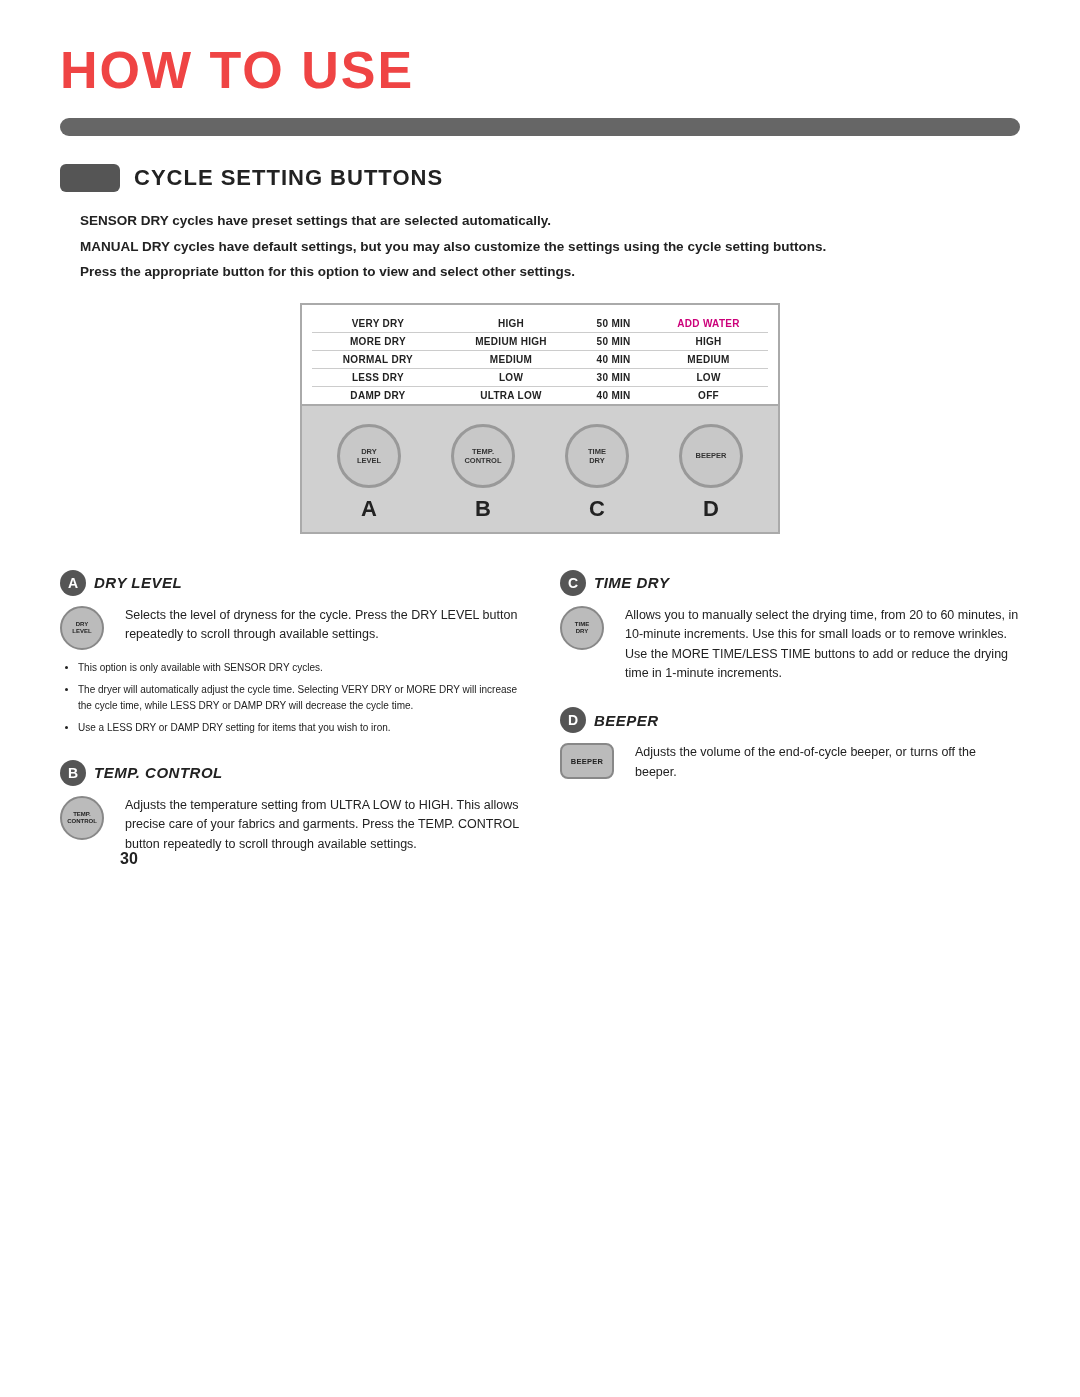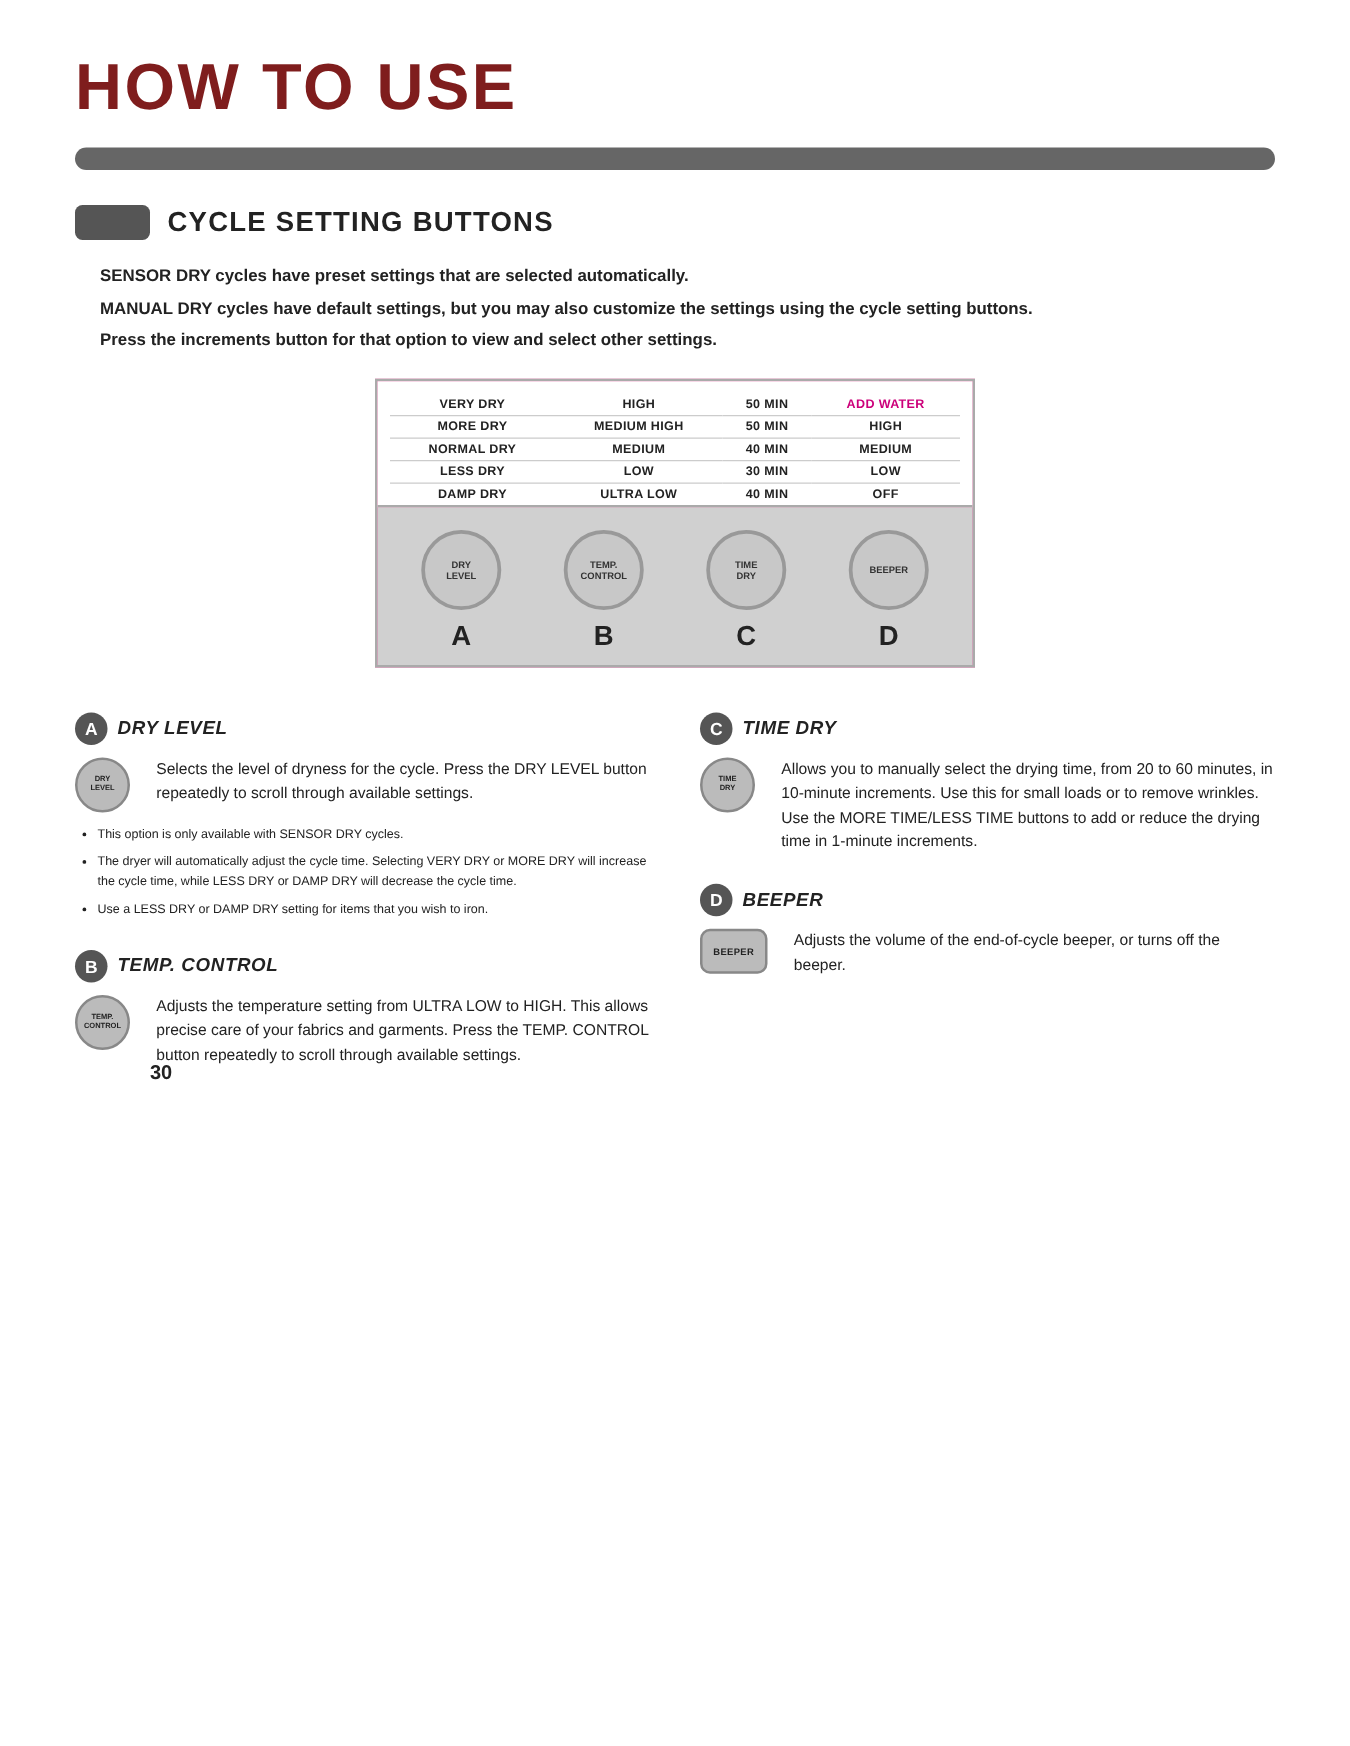--- a/index.html
+++ b/index.html
@@ -9,21 +9,21 @@
       background: #fff;
       font-family: Arial, Helvetica, sans-serif;
       color: #222;
       padding: 40px 60px 60px 60px;
     }
 
     .page-title {
       font-size: 52px;
       font-weight: 900;
       letter-spacing: 2px;
-      color: #7f1d1d;
+      color: #ef4444;
       margin-bottom: 18px;
       text-transform: uppercase;
     }
 
     .gray-bar {
       width: 100%;
       height: 18px;
       background: #666;
       border-radius: 9px;
       margin-bottom: 28px;
@@ -69,21 +69,21 @@
     
     .diagram-container {
       display: flex;
       justify-content: center;
       margin-bottom: 36px;
     }
 
     .diagram-box {
       width: 480px;
       border: 2px solid #aaa;
-      background: #ec4899;
+      background: #84cc16;
     }
 
     .diagram-table-area {
       padding: 10px 10px 0 10px;
       border-bottom: 2px solid #aaa;
       background: #fff;
     }
 
     .settings-table {
       width: 100%;
@@ -277,21 +277,21 @@
 <div class="gray-bar"></div>
 
 <div class="section-header">
   <span class="section-bar"></span>
   <span class="section-title">CYCLE SETTING BUTTONS</span>
 </div>
 
 <div class="intro-text">
   <p><strong>SENSOR DRY cycles have preset settings that are selected automatically.</strong></p>
   <p><strong>MANUAL DRY cycles have default settings, but you may also customize the settings using the cycle setting buttons.</strong></p>
-  <p><strong>Press the increments button for that option to view and select other settings.</strong></p>
+  <p><strong>Press the appropriate button for this option to view and select other settings.</strong></p>
 </div>
 
 <div class="diagram-container">
   <div class="diagram-box">
 
     <div class="diagram-table-area">
       <table class="settings-table">
         <tbody id="settings-table-body">
         <tr>
               <td>VERY DRY</td>

